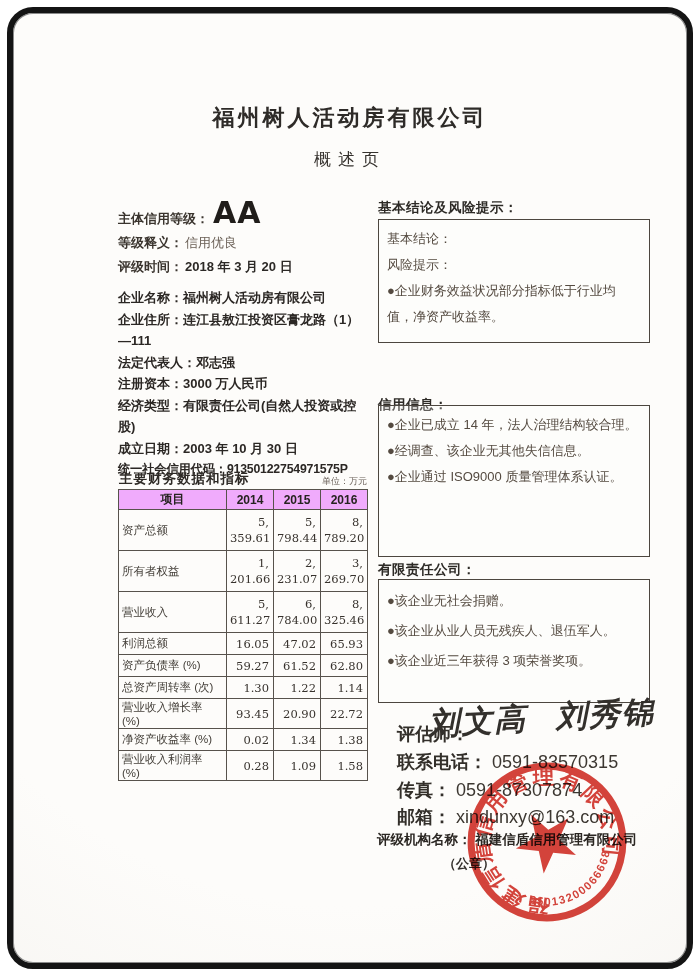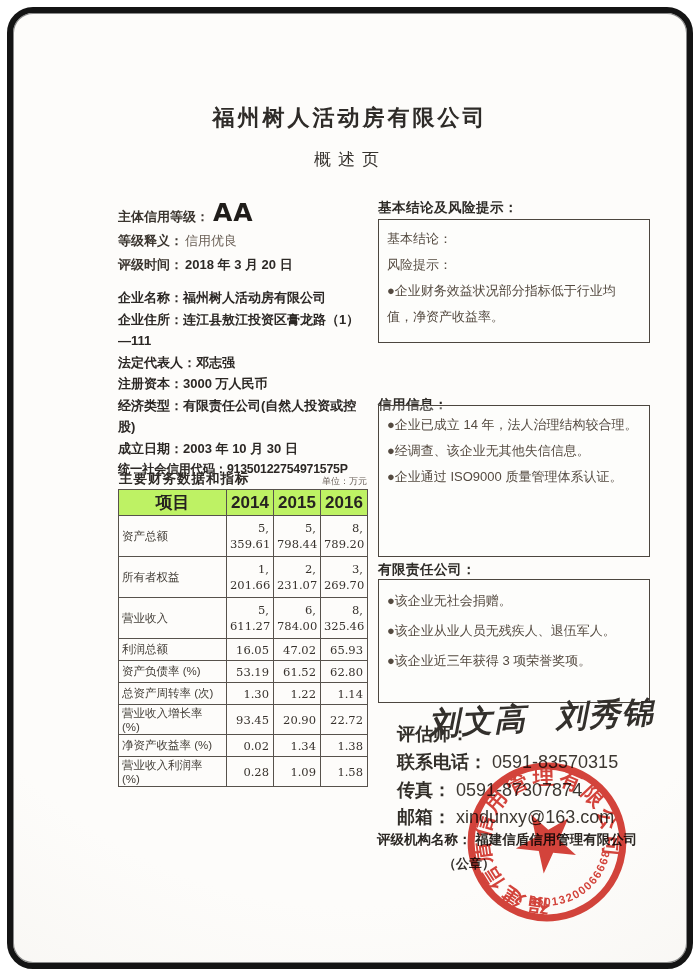--- a/index.html
+++ b/index.html
@@ -22,37 +22,37 @@
     font-size:22px;font-weight:600;letter-spacing:3px;color:#2e2b28;
   }
   .doc-subtitle{
     position:absolute;left:0;top:148px;width:700px;text-align:center;
     font-size:17px;font-weight:500;letter-spacing:7px;color:#36322e;
   }
   
   .rating-block{position:absolute;left:118px;top:201px;width:250px;color:#33302c;}
   .rating-line{display:flex;align-items:baseline;font-size:13px;line-height:24px;}
   .rating-line .lab{font-weight:700;color:#3a342e;}
-  .grade-big{font-size:25px;font-weight:700;letter-spacing:1px;color:#201d1a;margin-left:4px;font-family:"DejaVu Sans",sans-serif;}
+  .grade-big{font-size:30px;font-weight:700;letter-spacing:1px;color:#201d1a;margin-left:4px;font-family:"DejaVu Sans",sans-serif;}
   .val-light{color:#6b6057;margin-left:2px;}
   .val-bold{font-weight:700;color:#2c2926;margin-left:2px;}
   .company-block{position:absolute;left:118px;top:287px;width:252px;}
   .company-field{font-size:13px;line-height:21.5px;font-weight:700;color:#2b2724;}
   .company-field .cf-val{font-weight:700;}
   .company-field.uscc{font-size:12.3px;letter-spacing:-0.2px;}
   
   .fin-title-row{position:absolute;left:119px;top:470px;width:248px;display:flex;justify-content:space-between;align-items:flex-end;}
   .fin-title{font-size:13.5px;font-weight:700;color:#2e2a26;letter-spacing:1px;}
   .fin-unit{font-size:9px;color:#6a6059;}
   table.fin{
     position:absolute;left:118px;top:489px;border-collapse:collapse;
     font-size:11.5px;color:#3f3a35;table-layout:fixed;width:250px;
   }
   table.fin th,table.fin td{border:1px solid #57524c;padding:1px 3px;}
-  table.fin th{background:#bef264;font-weight:700;color:#262320;height:16px;font-size:17px;}
+  table.fin th{background:#f0abfc;font-weight:700;color:#262320;height:16px;font-size:12px;}
   table.fin col.c0{width:108px;}
   table.fin col.cy{width:47px;}
   table.fin td.lbl{text-align:left;font-weight:400;color:#45403a;}
   table.fin td.num{
     text-align:right;font-family:"DejaVu Serif", serif;font-size:11.5px;
     white-space:pre-line;line-height:16px;color:#37322d;padding-right:4px;
   }
   table.fin tr.tall td{height:38px;}
   table.fin tr.short td{height:19px;}
   
@@ -165,21 +165,21 @@
 325.46</td>
     </tr>
     <tr class="short">
       <td class="lbl">利润总额</td>
       <td class="num">16.05</td>
       <td class="num">47.02</td>
       <td class="num">65.93</td>
     </tr>
     <tr class="short">
       <td class="lbl">资产负债率 (%)</td>
-      <td class="num">53.19</td>
+      <td class="num">59.27</td>
       <td class="num">61.52</td>
       <td class="num">62.80</td>
     </tr>
     <tr class="short">
       <td class="lbl">总资产周转率 (次)</td>
       <td class="num">1.30</td>
       <td class="num">1.22</td>
       <td class="num">1.14</td>
     </tr>
     <tr class="short">

